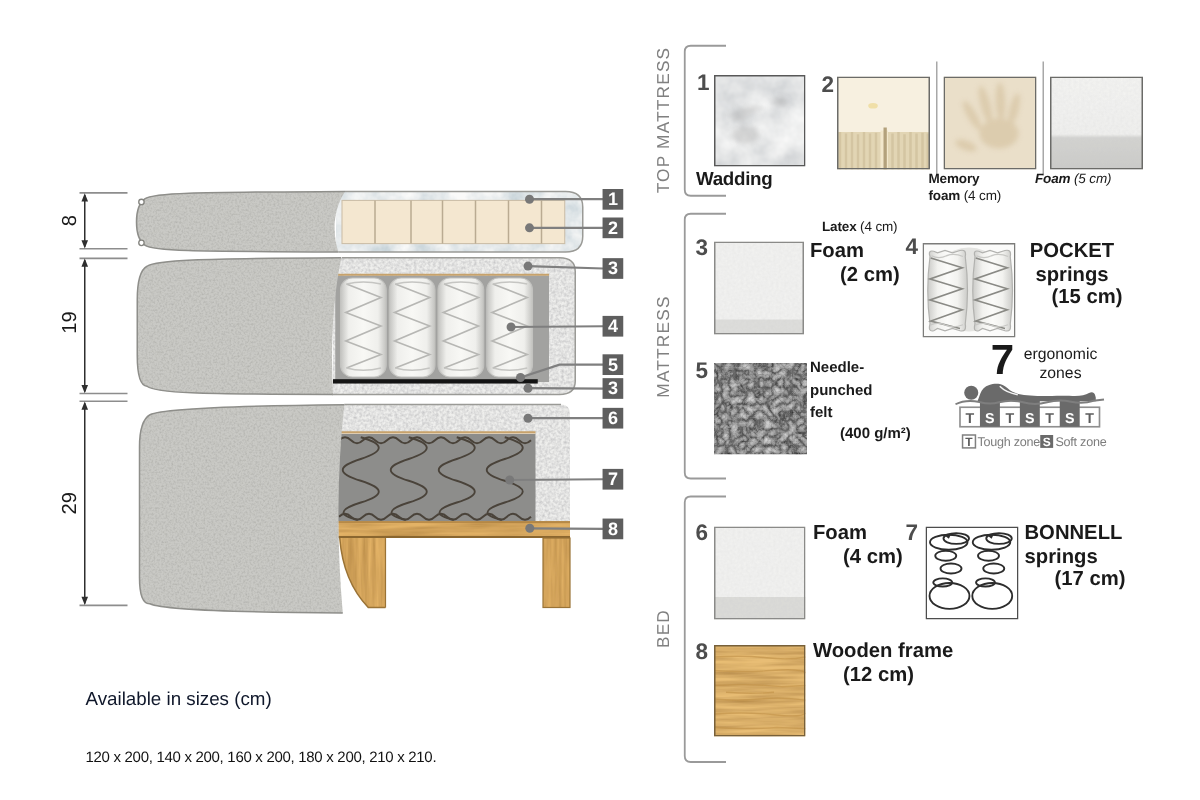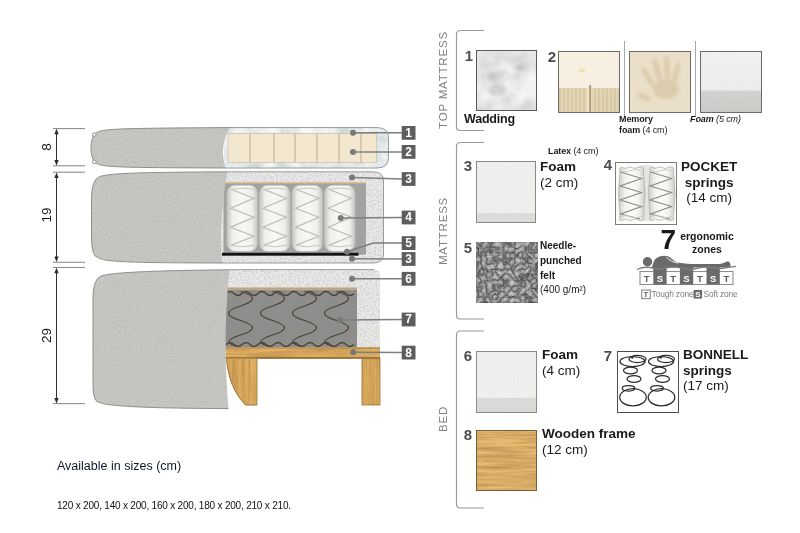--- a/index.html
+++ b/index.html
@@ -3,21 +3,21 @@
 <meta charset="utf-8">
 <style>
 html,body{margin:0;padding:0;background:#fff;}
 body{width:800px;height:533px;position:relative;overflow:hidden;
   font-family:"Liberation Sans",sans-serif;}
 .abs{position:absolute;}
 .num{position:absolute;font-weight:bold;font-size:15px;color:#4d4d4d;text-align:right;}
 .sq{position:absolute;box-sizing:border-box;}
 .cap{position:absolute;text-align:left;font-size:9px;color:#1a1a1a;line-height:11px;letter-spacing:-0.1px;}
 .side{position:absolute;font-size:13.5px;color:#1a1a1a;line-height:15.5px;font-weight:bold;}
-.side .rg{font-weight:normal;}
+.side .rg{font-weight:bold;margin-left:20px;}
 .seclab{position:absolute;color:#808080;font-size:11.5px;letter-spacing:0.8px;
   transform:rotate(-90deg);transform-origin:center;white-space:nowrap;text-align:center;}
 </style>
 </head>
 <body>
 
 <svg class="abs" width="0" height="0" style="position:absolute">
 <defs>
 <filter id="fFab" x="-5%" y="-5%" width="110%" height="110%">
  <feTurbulence type="fractalNoise" baseFrequency="0.75" numOctaves="2" seed="11"></feTurbulence>
@@ -438,33 +438,33 @@
   </g>
 
   <g transform="translate(30,0)">
     <path d="M5 9 Q3.5 4.5 7.5 5.5 L10 6.5 L15 5 L20 6.5 L25 5 Q29.5 4 28.5 9 Q31.5 32 28.5 54 Q29.5 59.5 25 58.5 L20 57 L15 58.5 L10 57 L7.5 58.5 Q3.5 59.5 5 54 Q2 32 5 9 Z" fill="url(#gPocket)" stroke="#b2b2af" stroke-width="0.8"></path>
     <path d="M5.5 10 L26.5 16.5 L5 24 L26.5 30.5 L5 38 L26.5 44.5 L5.5 52 L25 57" fill="none" stroke="#8a8a85" stroke-width="1.1"></path>
     <path d="M6 8.5 Q 11 11, 16 8.5 Q 21 6.5, 27 9 M5.5 54.5 Q 11 52.5, 16 55 Q 21 57, 27 54.5" fill="none" stroke="#c8c8c5" stroke-width="0.9"></path>
   </g>
   <rect x="0.5" y="0.5" width="61" height="62" fill="none" stroke="#7c7c7a" stroke-width="1"></rect>
 </svg>
 
-<div class="side" style="left:681px;top:159px;text-align:center;">POCKET<br>springs<br><span class="rg">(14 cm)</span></div>
+<div class="side" style="left:681px;top:159px;text-align:center;">POCKET<br>springs<br><span class="rg">(15 cm)</span></div>
 
 <div class="num" style="left:454px;top:239px;width:18px;">5</div>
 
 <svg class="sq" style="left:476px;top:242px" width="62" height="61">
   <rect width="62" height="61" fill="#6b6b6b" filter="url(#fFelt2)"></rect>
 </svg>
 
 <div class="side" style="left:540px;top:239px;font-size:10px;line-height:14.8px;">Needle-<br>punched<br>felt<br><span class="rg">(400 g/m²)</span></div>
 
 <div class="abs" style="left:650px;top:224px;width:26px;text-align:right;font-size:28px;font-weight:bold;color:#1a1a1a;">7</div>
 
-<div class="abs" style="left:679px;top:230px;width:56px;text-align:center;font-size:10.5px;color:#1a1a1a;line-height:12.5px;font-weight:bold;">ergonomic<br>zones</div>
+<div class="abs" style="left:679px;top:230px;width:56px;text-align:center;font-size:10.5px;color:#1a1a1a;line-height:12.5px;">ergonomic<br>zones</div>
 
 <svg class="abs" style="left:634px;top:250px" width="108" height="52">
 
   <g>
     <rect x="6" y="21.5" width="93" height="13" fill="#fff" stroke="#8f8f8f" stroke-width="1.1"></rect>
     <rect x="19.3" y="17" width="13.3" height="17.5" fill="#6a6a6a"></rect>
     <rect x="45.9" y="17" width="13.3" height="17.5" fill="#6a6a6a"></rect>
     <rect x="72.5" y="17" width="13.3" height="17.5" fill="#6a6a6a"></rect>
   </g>
 

